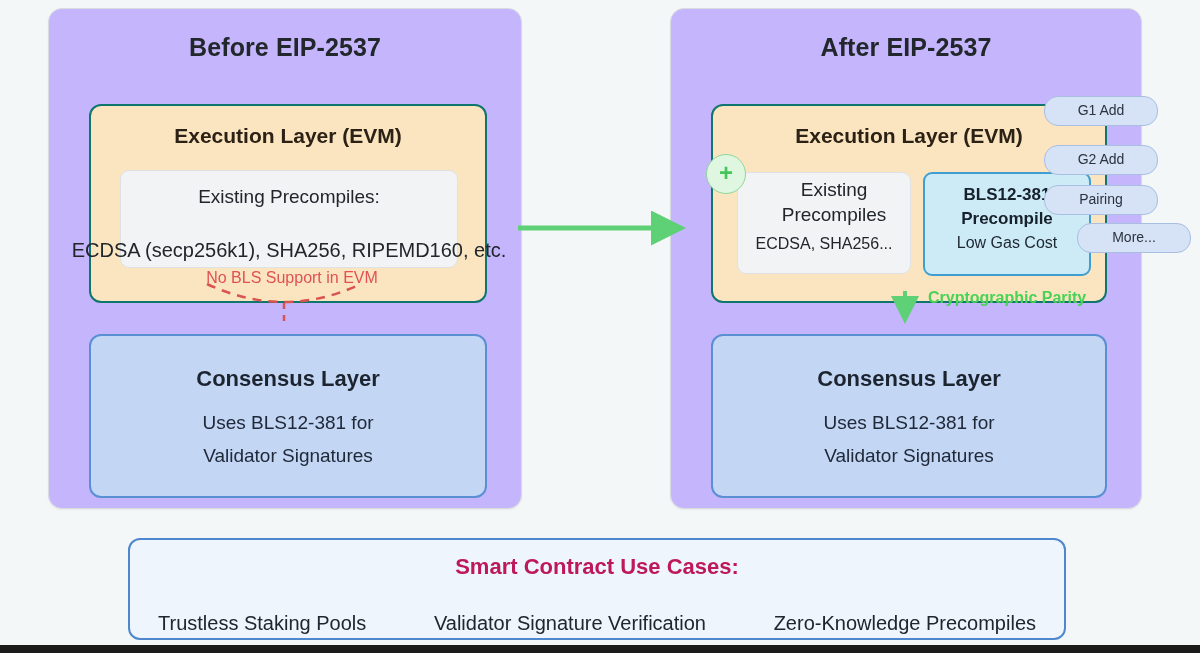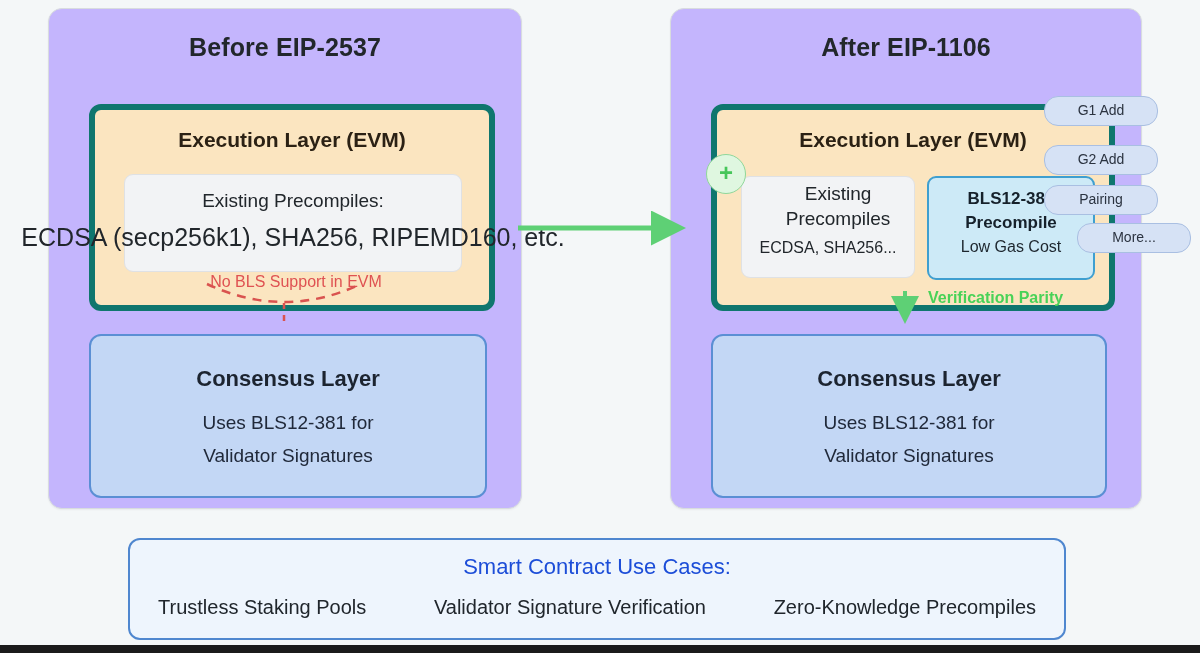--- a/index.html
+++ b/index.html
@@ -27,21 +27,21 @@
     position:absolute;left:0;right:0;top:24px;
     text-align:center;
     font-size:25px;font-weight:bold;color:#22272b;
     letter-spacing:.1px;
   }
 
   
   .exec-box{
     position:absolute;
     background:#fbe5c0;
-    border:6px solid #0f766e;
+    border:2px solid #0f766e;
     border-radius:12px;
   }
   #exec-before{left:40px;top:95px;width:394px;height:195px;}
   #exec-after {left:40px;top:95px;width:392px;height:195px;}
 
   .exec-title{
     position:absolute;left:0;right:0;top:18px;
     text-align:center;
     font-size:21px;font-weight:bold;color:#2b2114;
   }
@@ -55,22 +55,22 @@
   }
   #precompiles-before{left:29px;top:64px;width:336px;height:96px;}
   #precompiles-after {left:24px;top:66px;width:172px;height:100px;}
 
   .inner-head{
     position:absolute;left:0;right:0;top:13px;
     text-align:center;font-size:19px;color:#21262b;
     line-height:25px;
   }
   .inner-sub{
-    position:absolute;left:-120px;right:-120px;top:48px;
-    text-align:center;font-size:25px;color:#21262b;
+    position:absolute;left:-120px;right:-120px;top:68px;
+    text-align:center;font-size:20px;color:#21262b;
     white-space:nowrap;
   }
   #precompiles-after .inner-head{top:4px;padding-left:20px;}
   #precompiles-after .inner-sub{
     left:0;right:0;top:62px;font-size:16px;
   }
 
   
   #bls-box{
     position:absolute;left:210px;top:66px;width:164px;height:100px;
@@ -153,28 +153,28 @@
 
   
   #use-cases{
     position:absolute;left:128px;top:538px;width:934px;height:98px;
     background:#eef5fd;
     border:2px solid #4f87cf;
     border-radius:12px;
   }
   #use-cases .uc-title{
     position:absolute;left:0;right:0;top:14px;
-    text-align:center;font-size:22px;font-weight:normal;color:#1d4ed8;
+    text-align:center;font-size:22px;font-weight:bold;color:#be185d;
   }
   #use-cases .uc-row{
     position:absolute;left:28px;right:28px;top:56px;
     display:flex;justify-content:space-between;align-items:center;
   }
   #use-cases .uc-item{
-    font-size:20px;color:#20262c;white-space:nowrap;
+    font-size:20px;color:#20262c;white-space:nowrap;margin-top:16px;
   }
 
   
   #bottom-bar{
     position:absolute;left:0;top:645px;width:1200px;height:8px;
     background:#1b1b1b;
   }
 
   svg.overlay{position:absolute;left:0;top:0;width:1200px;height:653px;pointer-events:none;}
 </style>
@@ -200,21 +200,21 @@
     <div class="consensus-box" id="consensus-before">
       <div class="consensus-title">Consensus Layer</div>
       <div class="consensus-sub">
         <span>Uses BLS12-381 for</span><br>
         <span>Validator Signatures</span>
       </div>
     </div>
   </div>
 
   <div class="panel" id="panel-after">
-    <div class="panel-title">After EIP-1106</div>
+    <div class="panel-title">After EIP-2537</div>
 
     <div class="exec-box" id="exec-after">
       <div class="exec-title">Execution Layer (EVM)</div>
 
       <div class="inner-box" id="precompiles-after">
         <div class="inner-head">Existing<br>Precompiles</div>
         <div class="inner-sub">ECDSA, SHA256...</div>
       </div>
 
       <div id="bls-box">
@@ -232,21 +232,21 @@
     </div>
   </div>
 
   <div id="plus-badge">+</div>
 
   <div class="pill" id="pill-0">G1 Add</div>
   <div class="pill" id="pill-1">G2 Add</div>
   <div class="pill" id="pill-2">Pairing</div>
   <div class="pill" id="pill-3">More...</div>
 
-  <div id="parity-label">Verification Parity</div>
+  <div id="parity-label">Cryptographic Parity</div>
 
   <svg class="overlay" viewBox="0 0 1200 653">
     <defs>
       <marker id="arrow-green" markerWidth="7" markerHeight="7" refX="5" refY="3.5" orient="auto">
         <polygon points="0 0, 7 3.5, 0 7" fill="#5ed075"></polygon>
       </marker>
       <marker id="arrow-green-down" markerWidth="7" markerHeight="7" refX="5" refY="3.5" orient="auto">
         <polygon points="0 0, 7 3.5, 0 7" fill="#5ed075"></polygon>
       </marker>
       <marker id="arrow-red" markerWidth="7" markerHeight="7" refX="5" refY="3.5" orient="auto">

